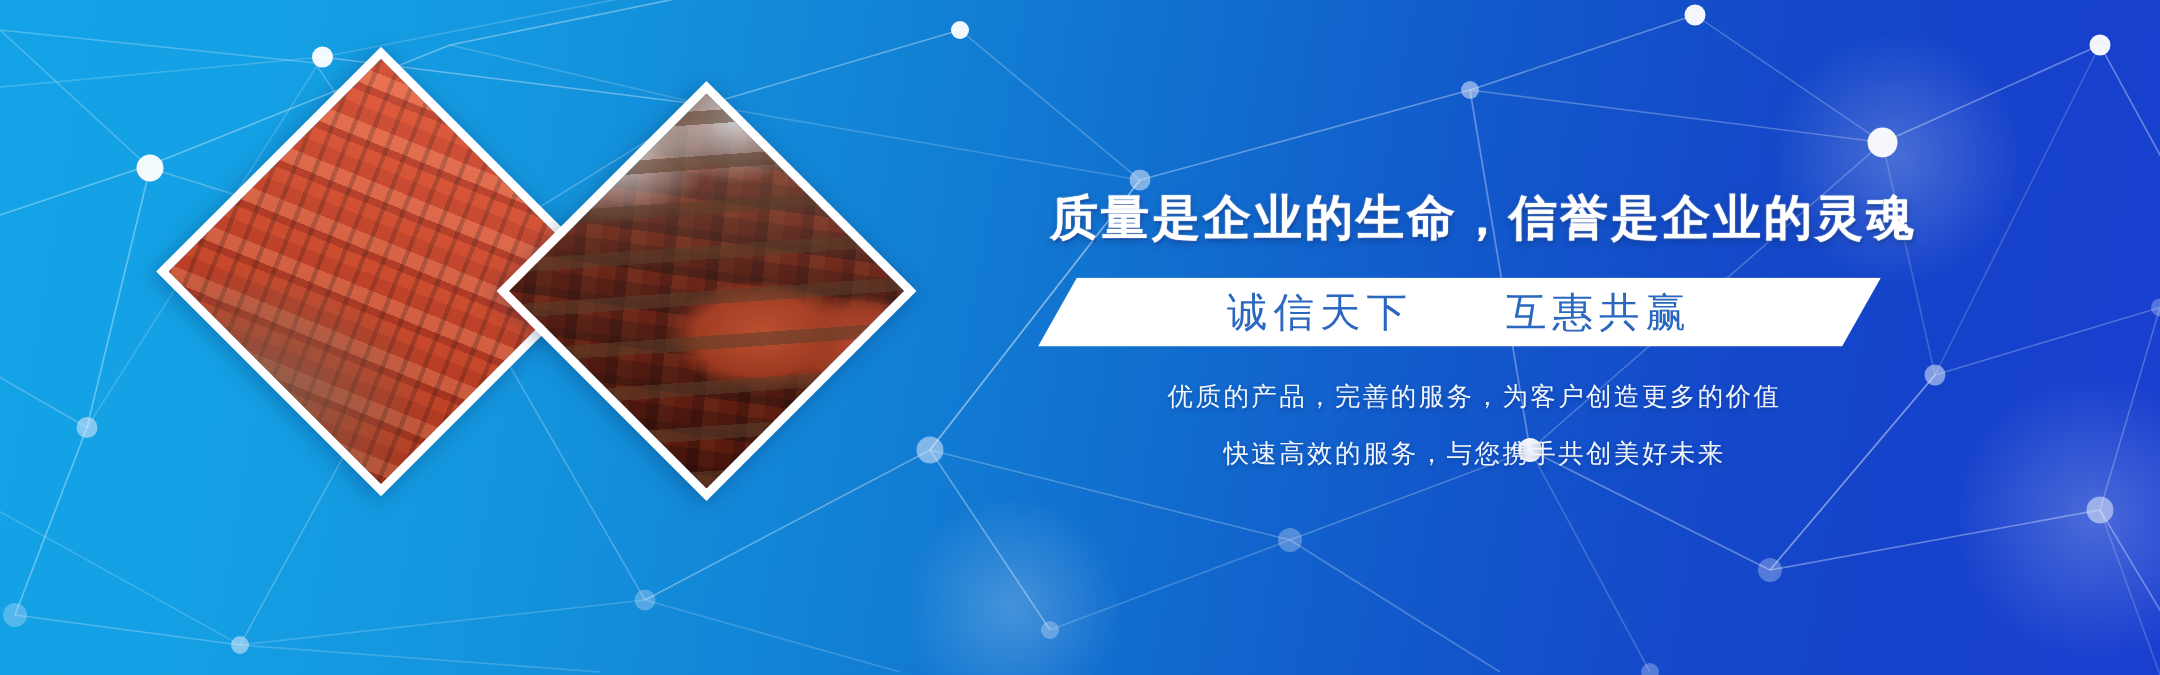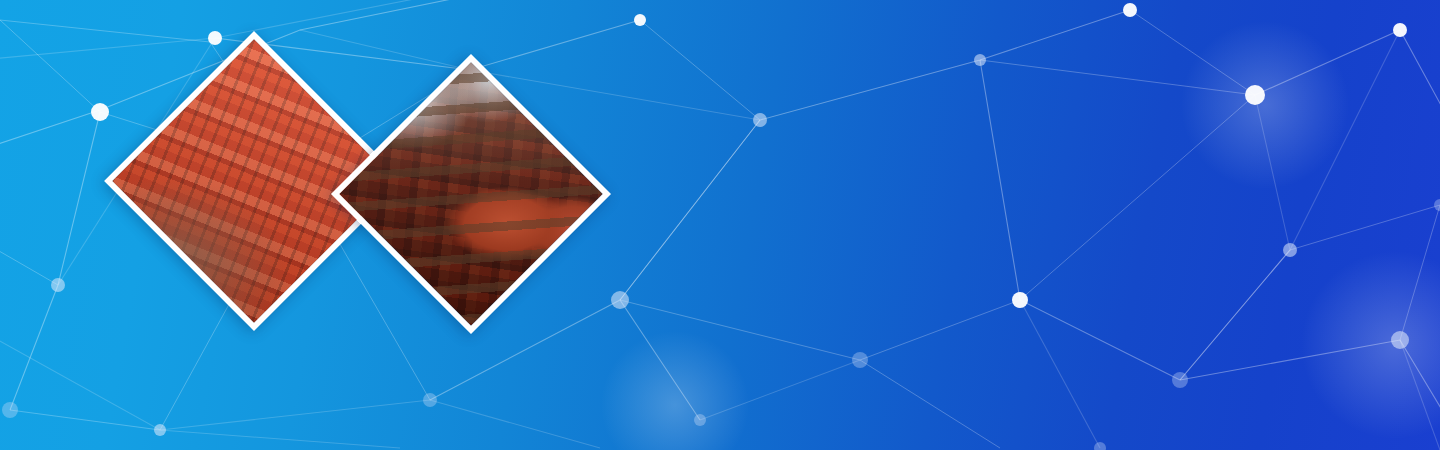--- a/index.html
+++ b/index.html
@@ -267,14 +267,26 @@
   <div class="glow" style="left:1300px; top:250px; width:190px; height:190px;"></div>
 
   <div class="diamond" id="diamond-one">
     <div class="photo photo-shafts"></div>
   </div>
 
   <div class="diamond" id="diamond-two">
     <div class="photo photo-pallets"></div>
   </div>
 
+  <div id="copy">
+
+    <h1 id="headline">质量是企业的生命，信誉是企业的灵魂</h1>
+
+    <div id="ribbon">
+      <span id="ribbon-text">诚信天下　　互惠共赢</span>
+    </div>
+
+    <p class="subline" id="subline-1">优质的产品，完善的服务，为客户创造更多的价值</p>
+
+    <p class="subline" id="subline-2">快速高效的服务，与您携手共创美好未来</p>
+  </div>
 
 </div>
 
 </body></html>

